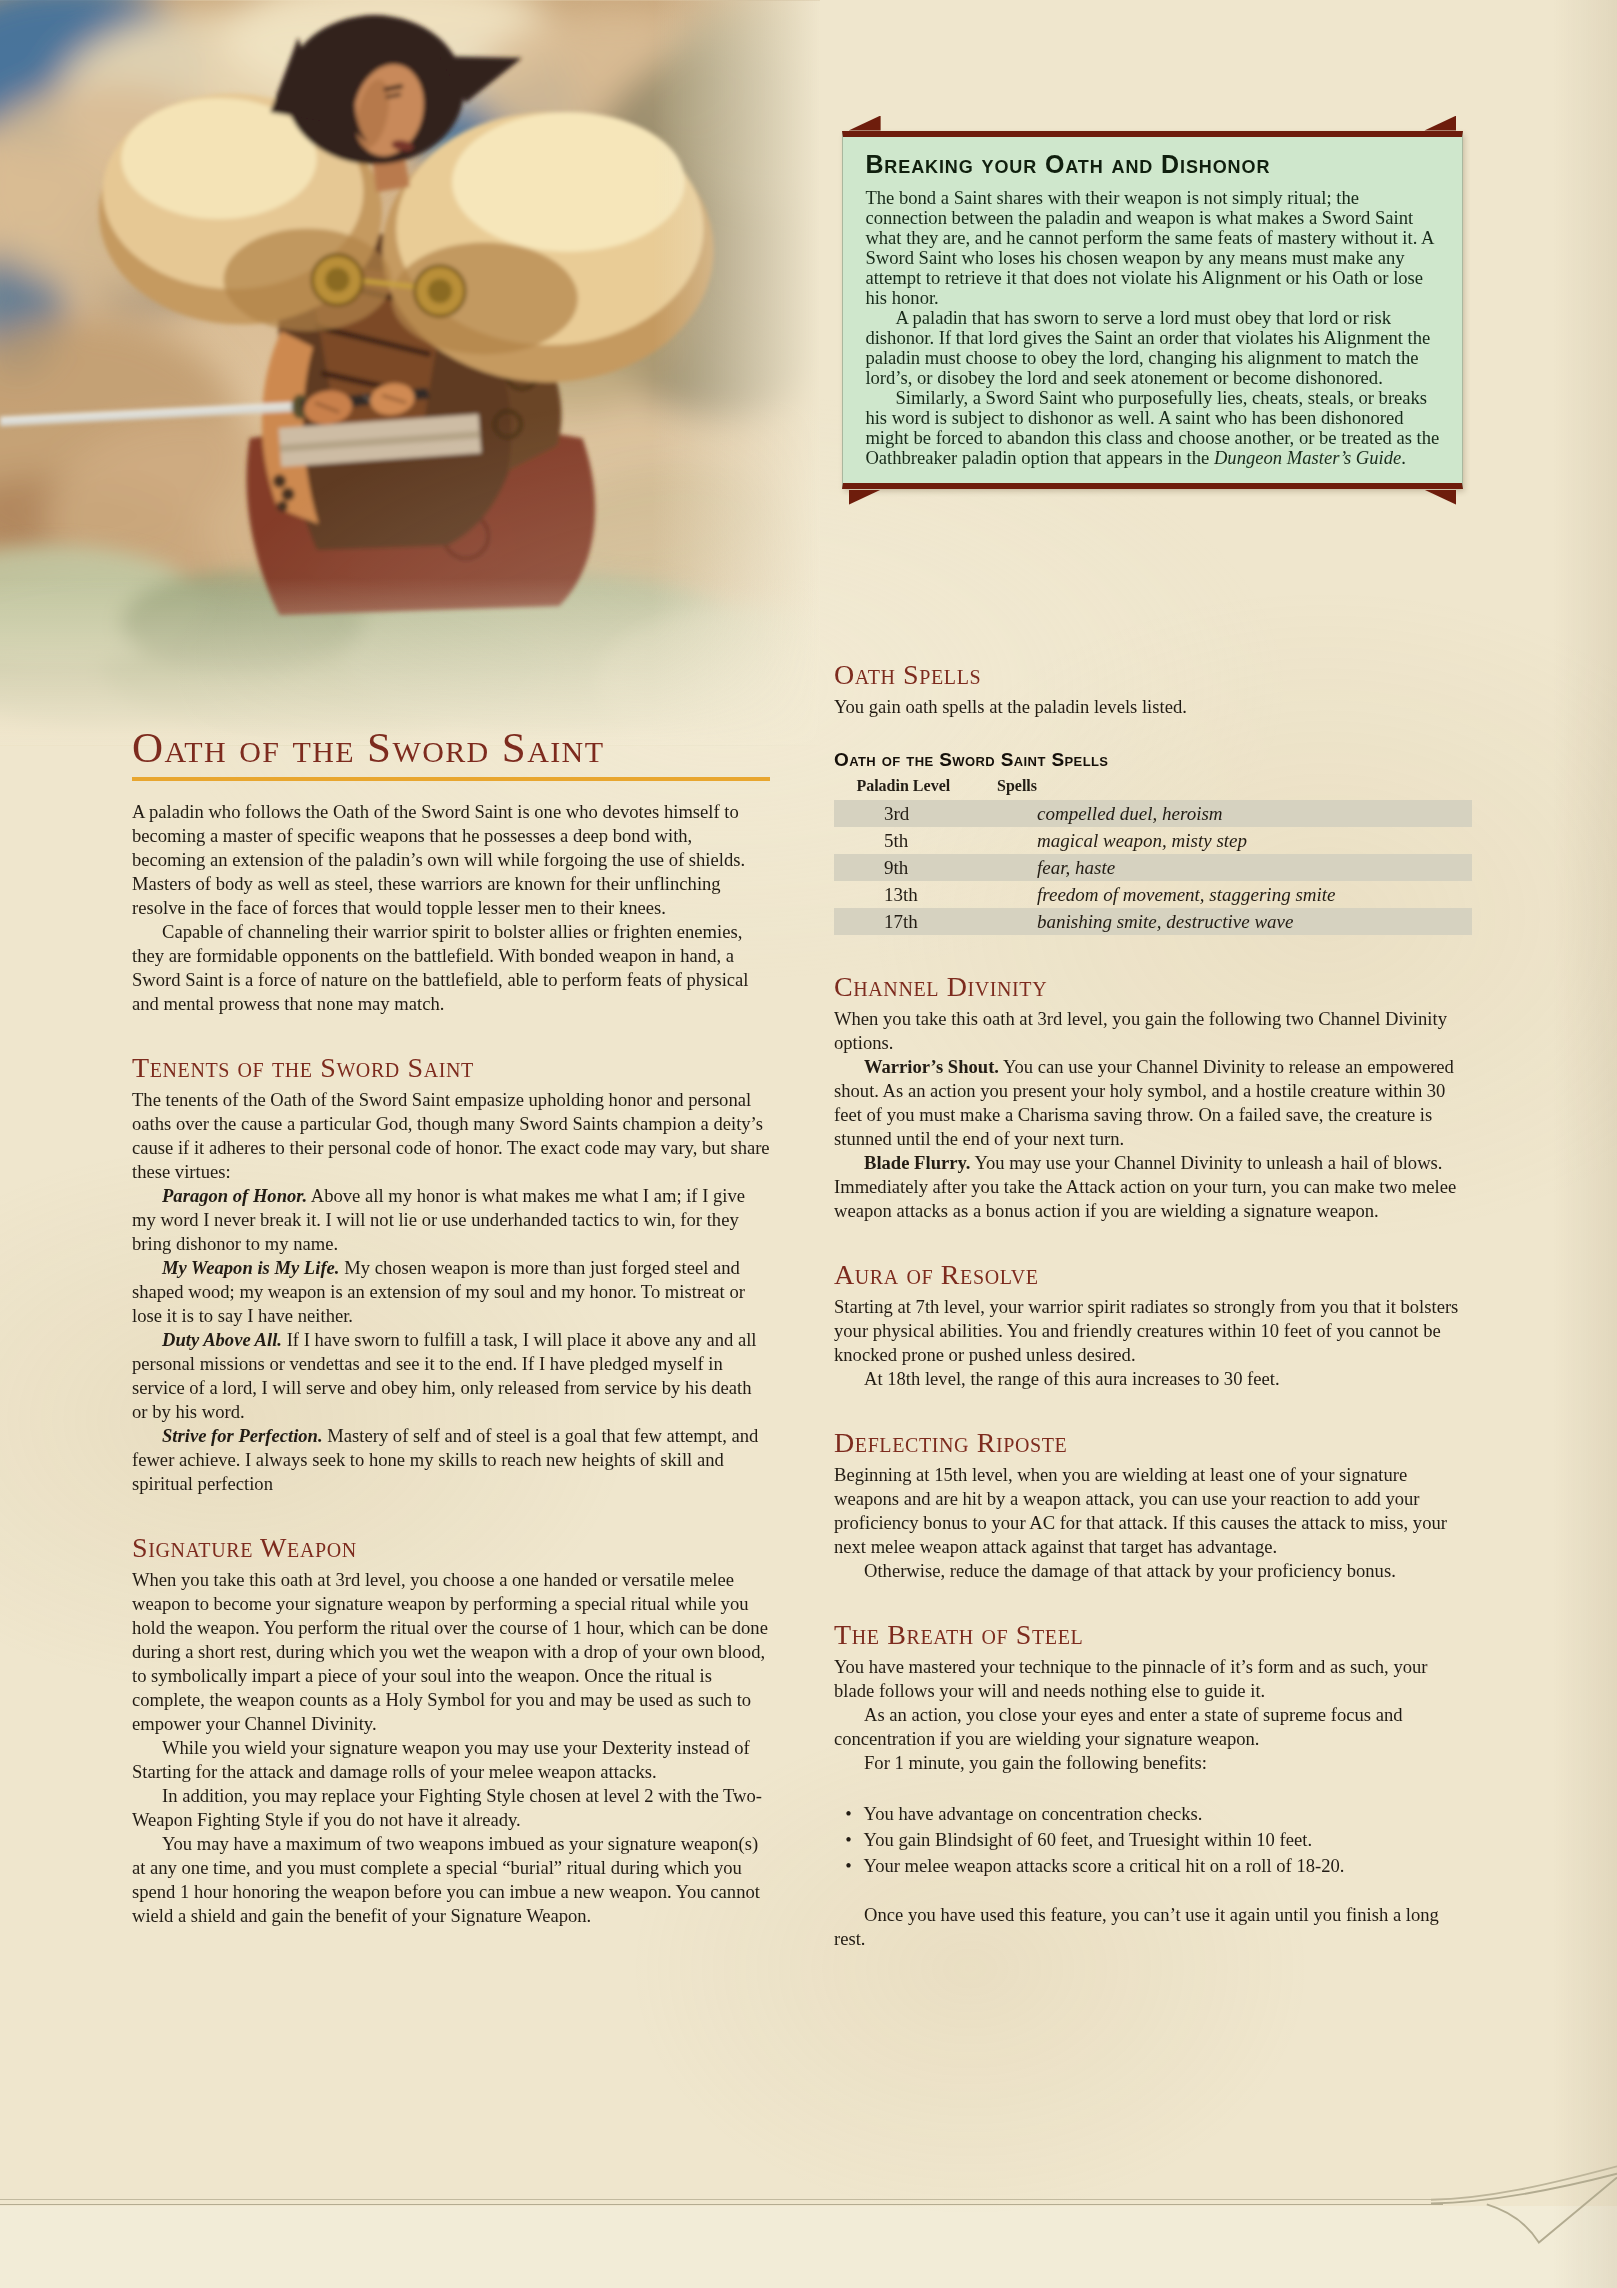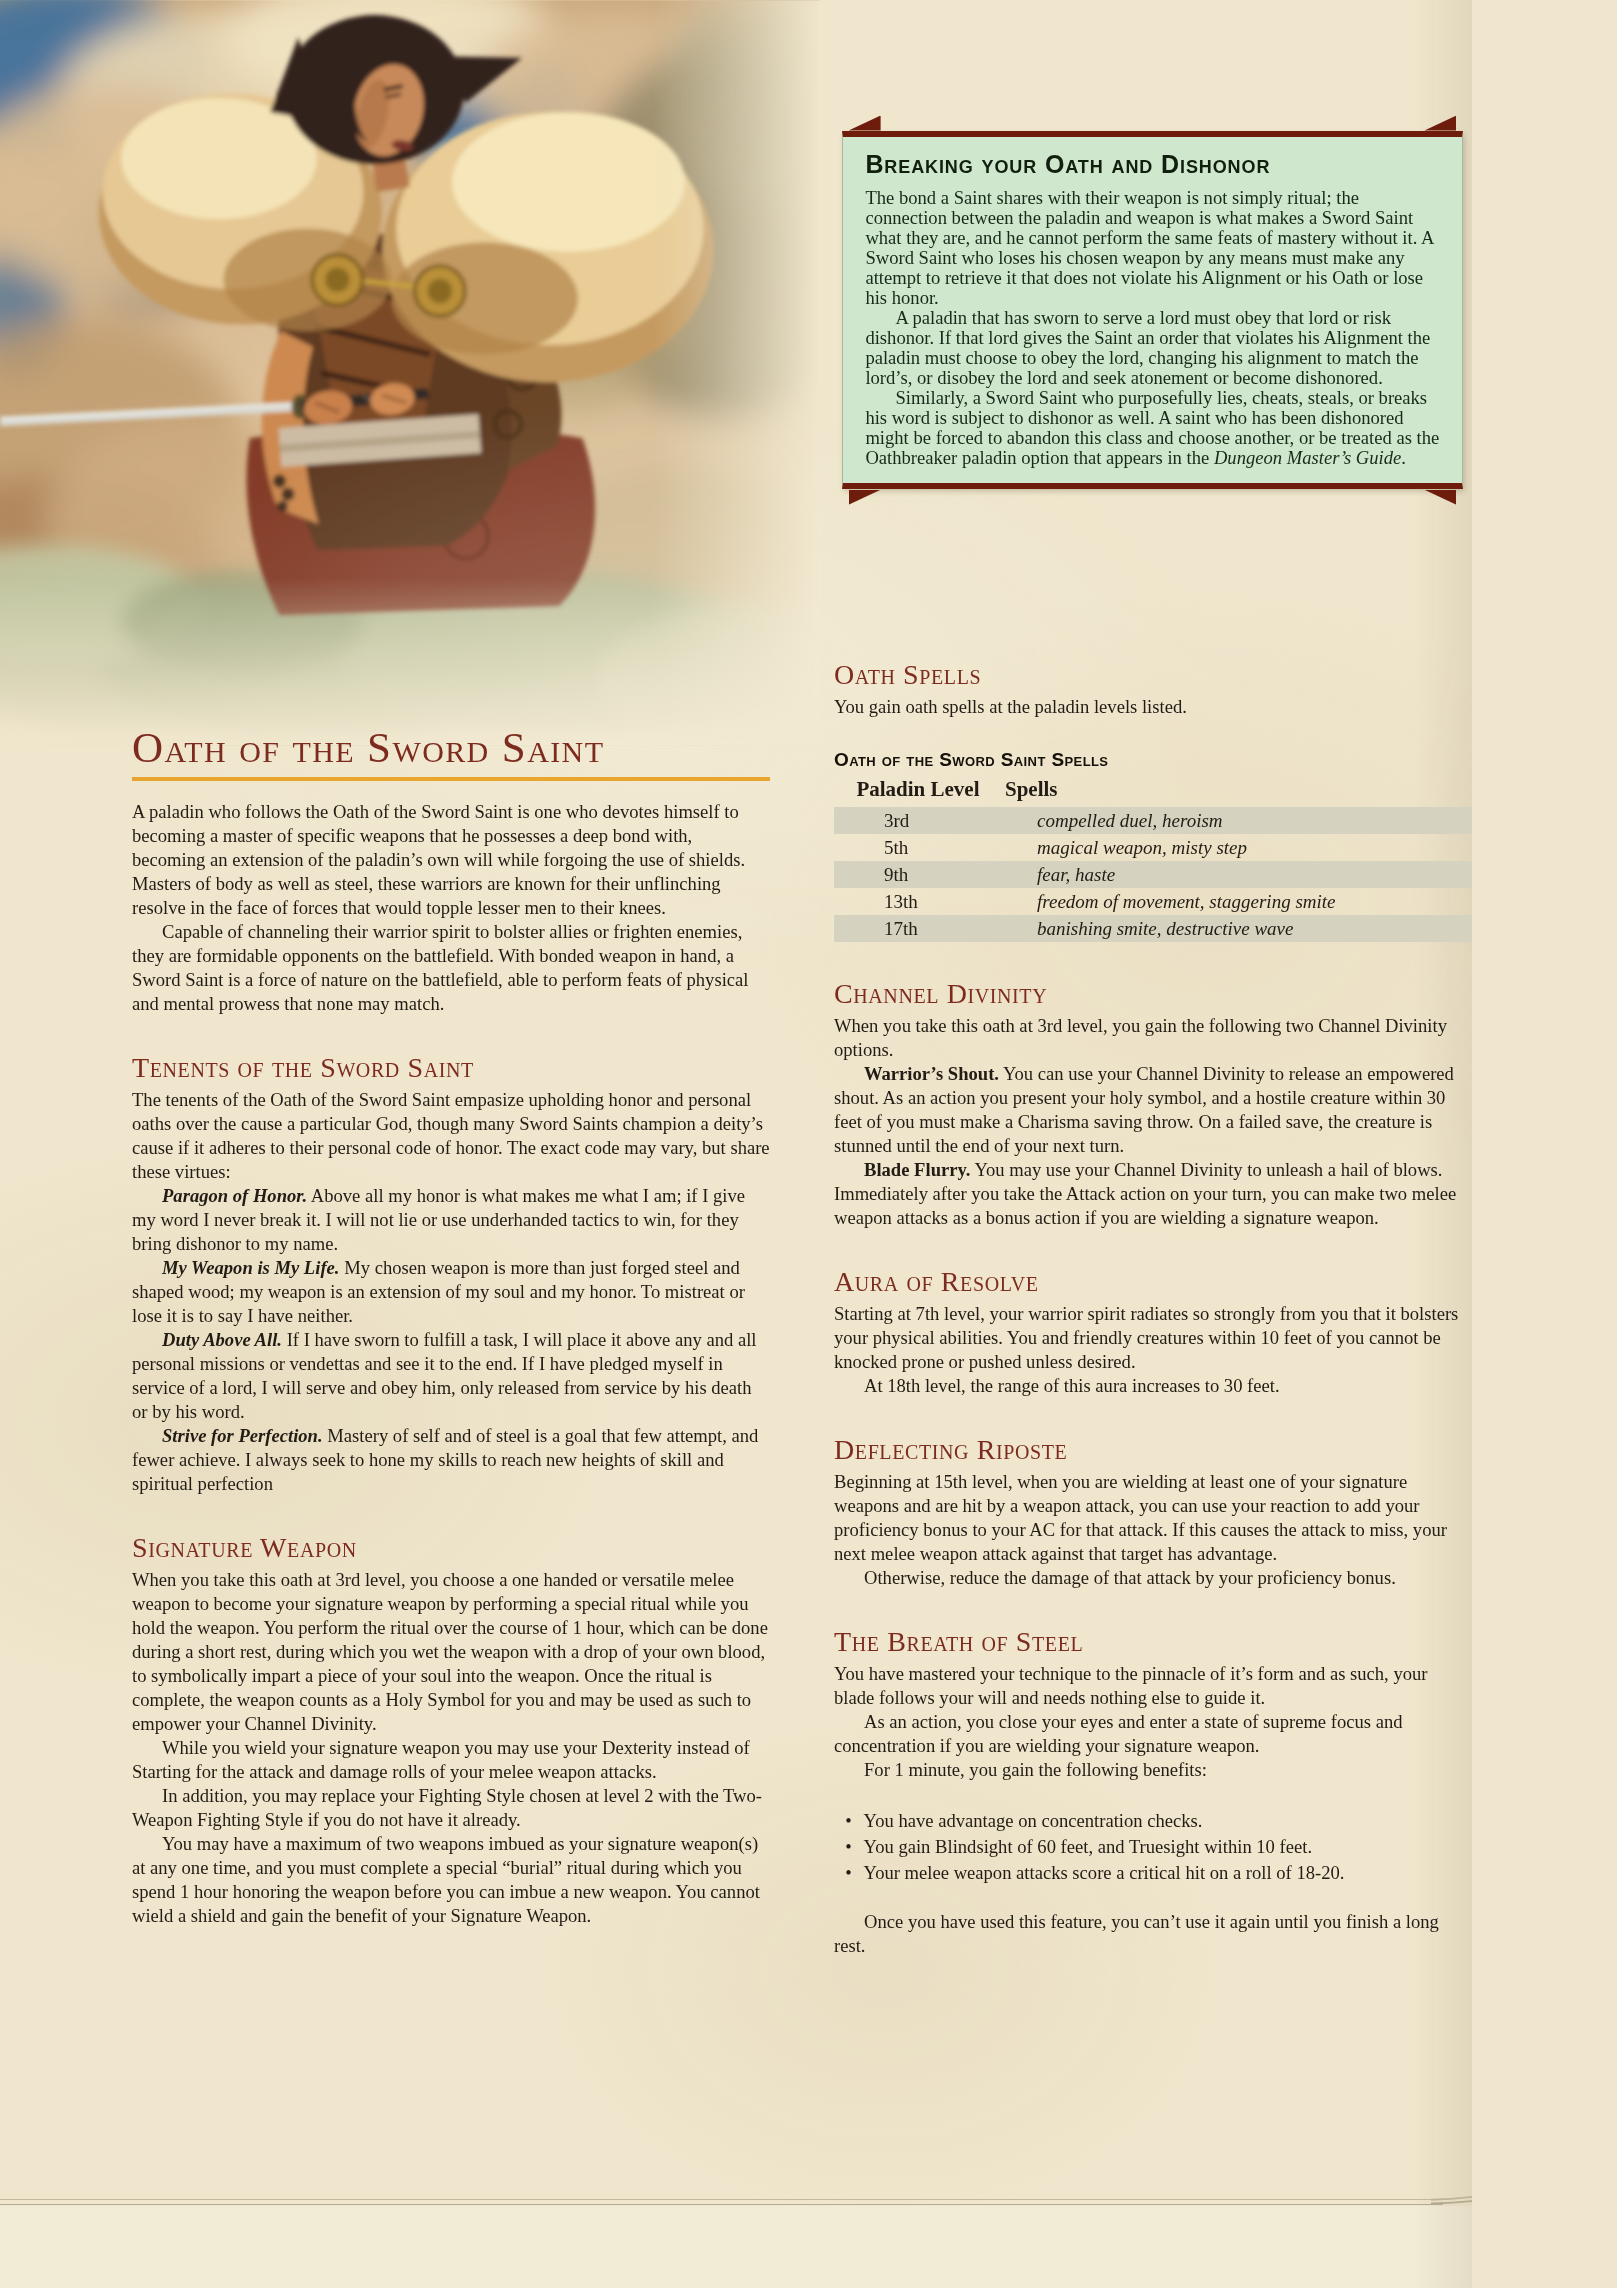--- a/index.html
+++ b/index.html
@@ -1,16 +1,16 @@
 <!DOCTYPE html>
 <html style="font-size:15px"><head>
 <meta charset="utf-8">
 <style>
   html,body{margin:0;padding:0;background:#efe6cd;}
-  .page{position:relative;width:1472px;height:2289px;overflow:hidden;
+  .page{position:relative;width:1617px;height:2289px;overflow:hidden;
         background:#efe6cd;
         font-family:"Liberation Serif",serif;color:#221c14;}
   .texture{position:absolute;inset:0;z-index:2;pointer-events:none;
     background:
       radial-gradient(578px 392px at 14% 62%, rgba(196,170,120,.14), rgba(0,0,0,0) 70%),
       radial-gradient(653px 466px at 82% 40%, rgba(210,185,140,.12), rgba(0,0,0,0) 70%),
       radial-gradient(485px 354px at 60% 86%, rgba(200,172,125,.12), rgba(0,0,0,0) 70%),
       radial-gradient(746px 392px at 45% 30%, rgba(252,248,232,.25), rgba(0,0,0,0) 75%),
       linear-gradient(to right, rgba(0,0,0,0) 96%, rgba(110,88,55,.10) 100%);}
   
@@ -42,21 +42,21 @@
   .col.right h2:first-child{margin-top:0;}
   .col p{margin:0;font-size:18.6px;line-height:24px;}
   .col p.ind{text-indent:30px;}
   .col h1 + p{margin-top:19px;}
   .lead-bi{font-weight:bold;font-style:italic;}
   .lead-b{font-weight:bold;}
   
   .spell-table{margin-top:30px;}
   .spell-table .caption{font-family:"Liberation Sans",sans-serif;font-weight:bold;
         font-size:19px;font-variant:small-caps;letter-spacing:0.4px;color:#15100a;margin-bottom:3.7px;}
-  .thead{display:grid;grid-template-columns:163px 1fr;font-weight:bold;font-size:21px;padding:1.9px 0 5.6px 0;gap:8px;}
+  .thead{display:grid;grid-template-columns:163px 1fr;font-weight:bold;font-size:16px;padding:1.9px 0 5.6px 0;}
   .thead span:first-child{padding-left:22.4px;}
   .trow{display:grid;grid-template-columns:163px 1fr;height:27px;align-items:center;font-size:19px;gap:40px;}
   .trow .lvl{padding-left:50px;}
   .trow em{font-style:italic;}
   .trow.shade{background:#d6d2c0;}
   
   ul.benefits{margin:26px 0 24px 5.6px;padding:0;list-style:none;}
   ul.benefits li{font-size:18.6px;line-height:26px;padding-left:24px;position:relative;}
   ul.benefits li::before{content:"\2022";position:absolute;left:5.6px;top:0;color:#221c14;}
   

